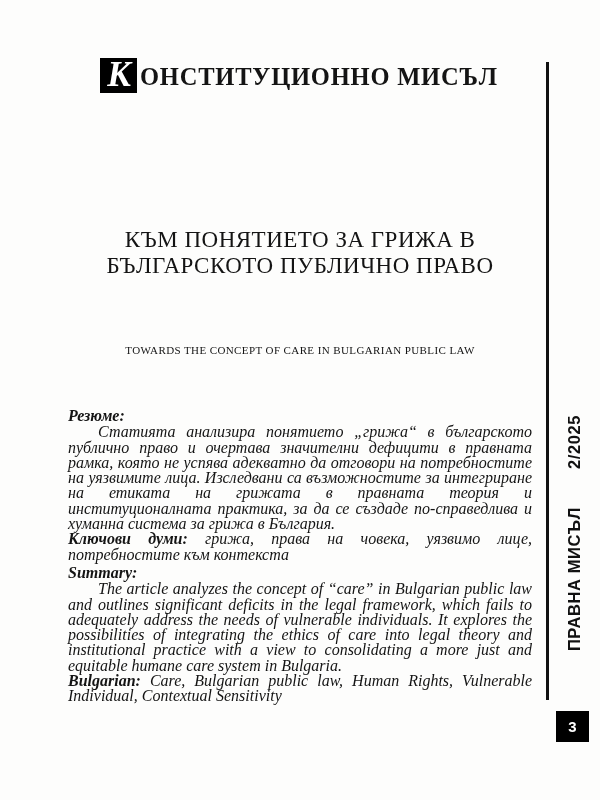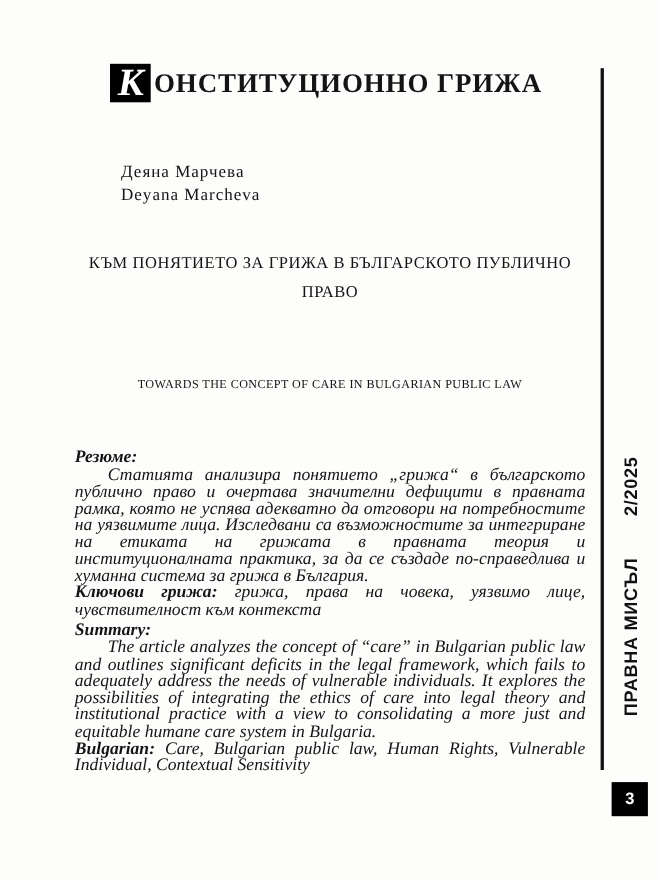--- a/index.html
+++ b/index.html
@@ -59,21 +59,21 @@
     line-height: 21px;
     letter-spacing: 0.9px;
   }
 
   
   .title-bg, .title-en {
     position: absolute;
     left: 68px;
     width: 464px;
     text-align: center;
-    font-size: 15px;
+    font-size: 23px;
     line-height: 26px;
     letter-spacing: 0.5px;
   }
   .title-bg { top: 227px; }
   .title-en { top: 337px; font-size: 11px; letter-spacing: 0.4px; }
 
   
   .abstract {
     position: absolute;
     left: 68px;
@@ -143,36 +143,32 @@
     justify-content: center;
   }
 </style>
 </head>
 <body>
 
 <div class="page">
 
   <div class="section-head">
     <span class="dropcap">К</span>
-    <span class="section-head-rest">ОНСТИТУЦИОННО ГРИЖА</span>
+    <span class="section-head-rest">ОНСТИТУЦИОННО МИСЪЛ</span>
   </div>
 
-  <div class="authors">
-    <div>Деяна Марчева</div>
-    <div>Deyana Marcheva</div>
-  </div>
 
   <div class="title-bg">КЪМ ПОНЯТИЕТО ЗА ГРИЖА В БЪЛГАРСКОТО ПУБЛИЧНО ПРАВО</div>
 
   <div class="title-en">TOWARDS THE CONCEPT OF CARE IN BULGARIAN PUBLIC LAW</div>
 
   <div class="abstract bg">
     <span class="lead">Резюме:</span>
     <span class="body">Статията анализира понятието „грижа“ в българското публично право и очертава значителни дефицити в правната рамка, която не успява адекватно да отговори на потребностите на уязвимите лица. Изследвани са възможностите за интегриране на етиката на грижата в правната теория и институционалната практика, за да се създаде по-справедлива и хуманна система за грижа в България.</span>
-    <span class="kw"><b>Ключови грижа:</b><span> грижа, права на човека, уязвимо лице, чувствителност към контекста</span></span>
+    <span class="kw"><b>Ключови думи:</b><span> грижа, права на човека, уязвимо лице, потребностите към контекста</span></span>
   </div>
 
   <div class="abstract en">
     <span class="lead">Summary:</span>
     <span class="body">The article analyzes the concept of “care” in Bulgarian public law and outlines significant deficits in the legal framework, which fails to adequately address the needs of vulnerable individuals. It explores the possibilities of integrating the ethics of care into legal theory and institutional practice with a view to consolidating a more just and equitable humane care system in Bulgaria.</span>
     <span class="kw"><b>Bulgarian:</b><span> Care, Bulgarian public law, Human Rights, Vulnerable Individual, Contextual Sensitivity</span></span>
   </div>
 
   <div class="rail-rule"></div>
 

